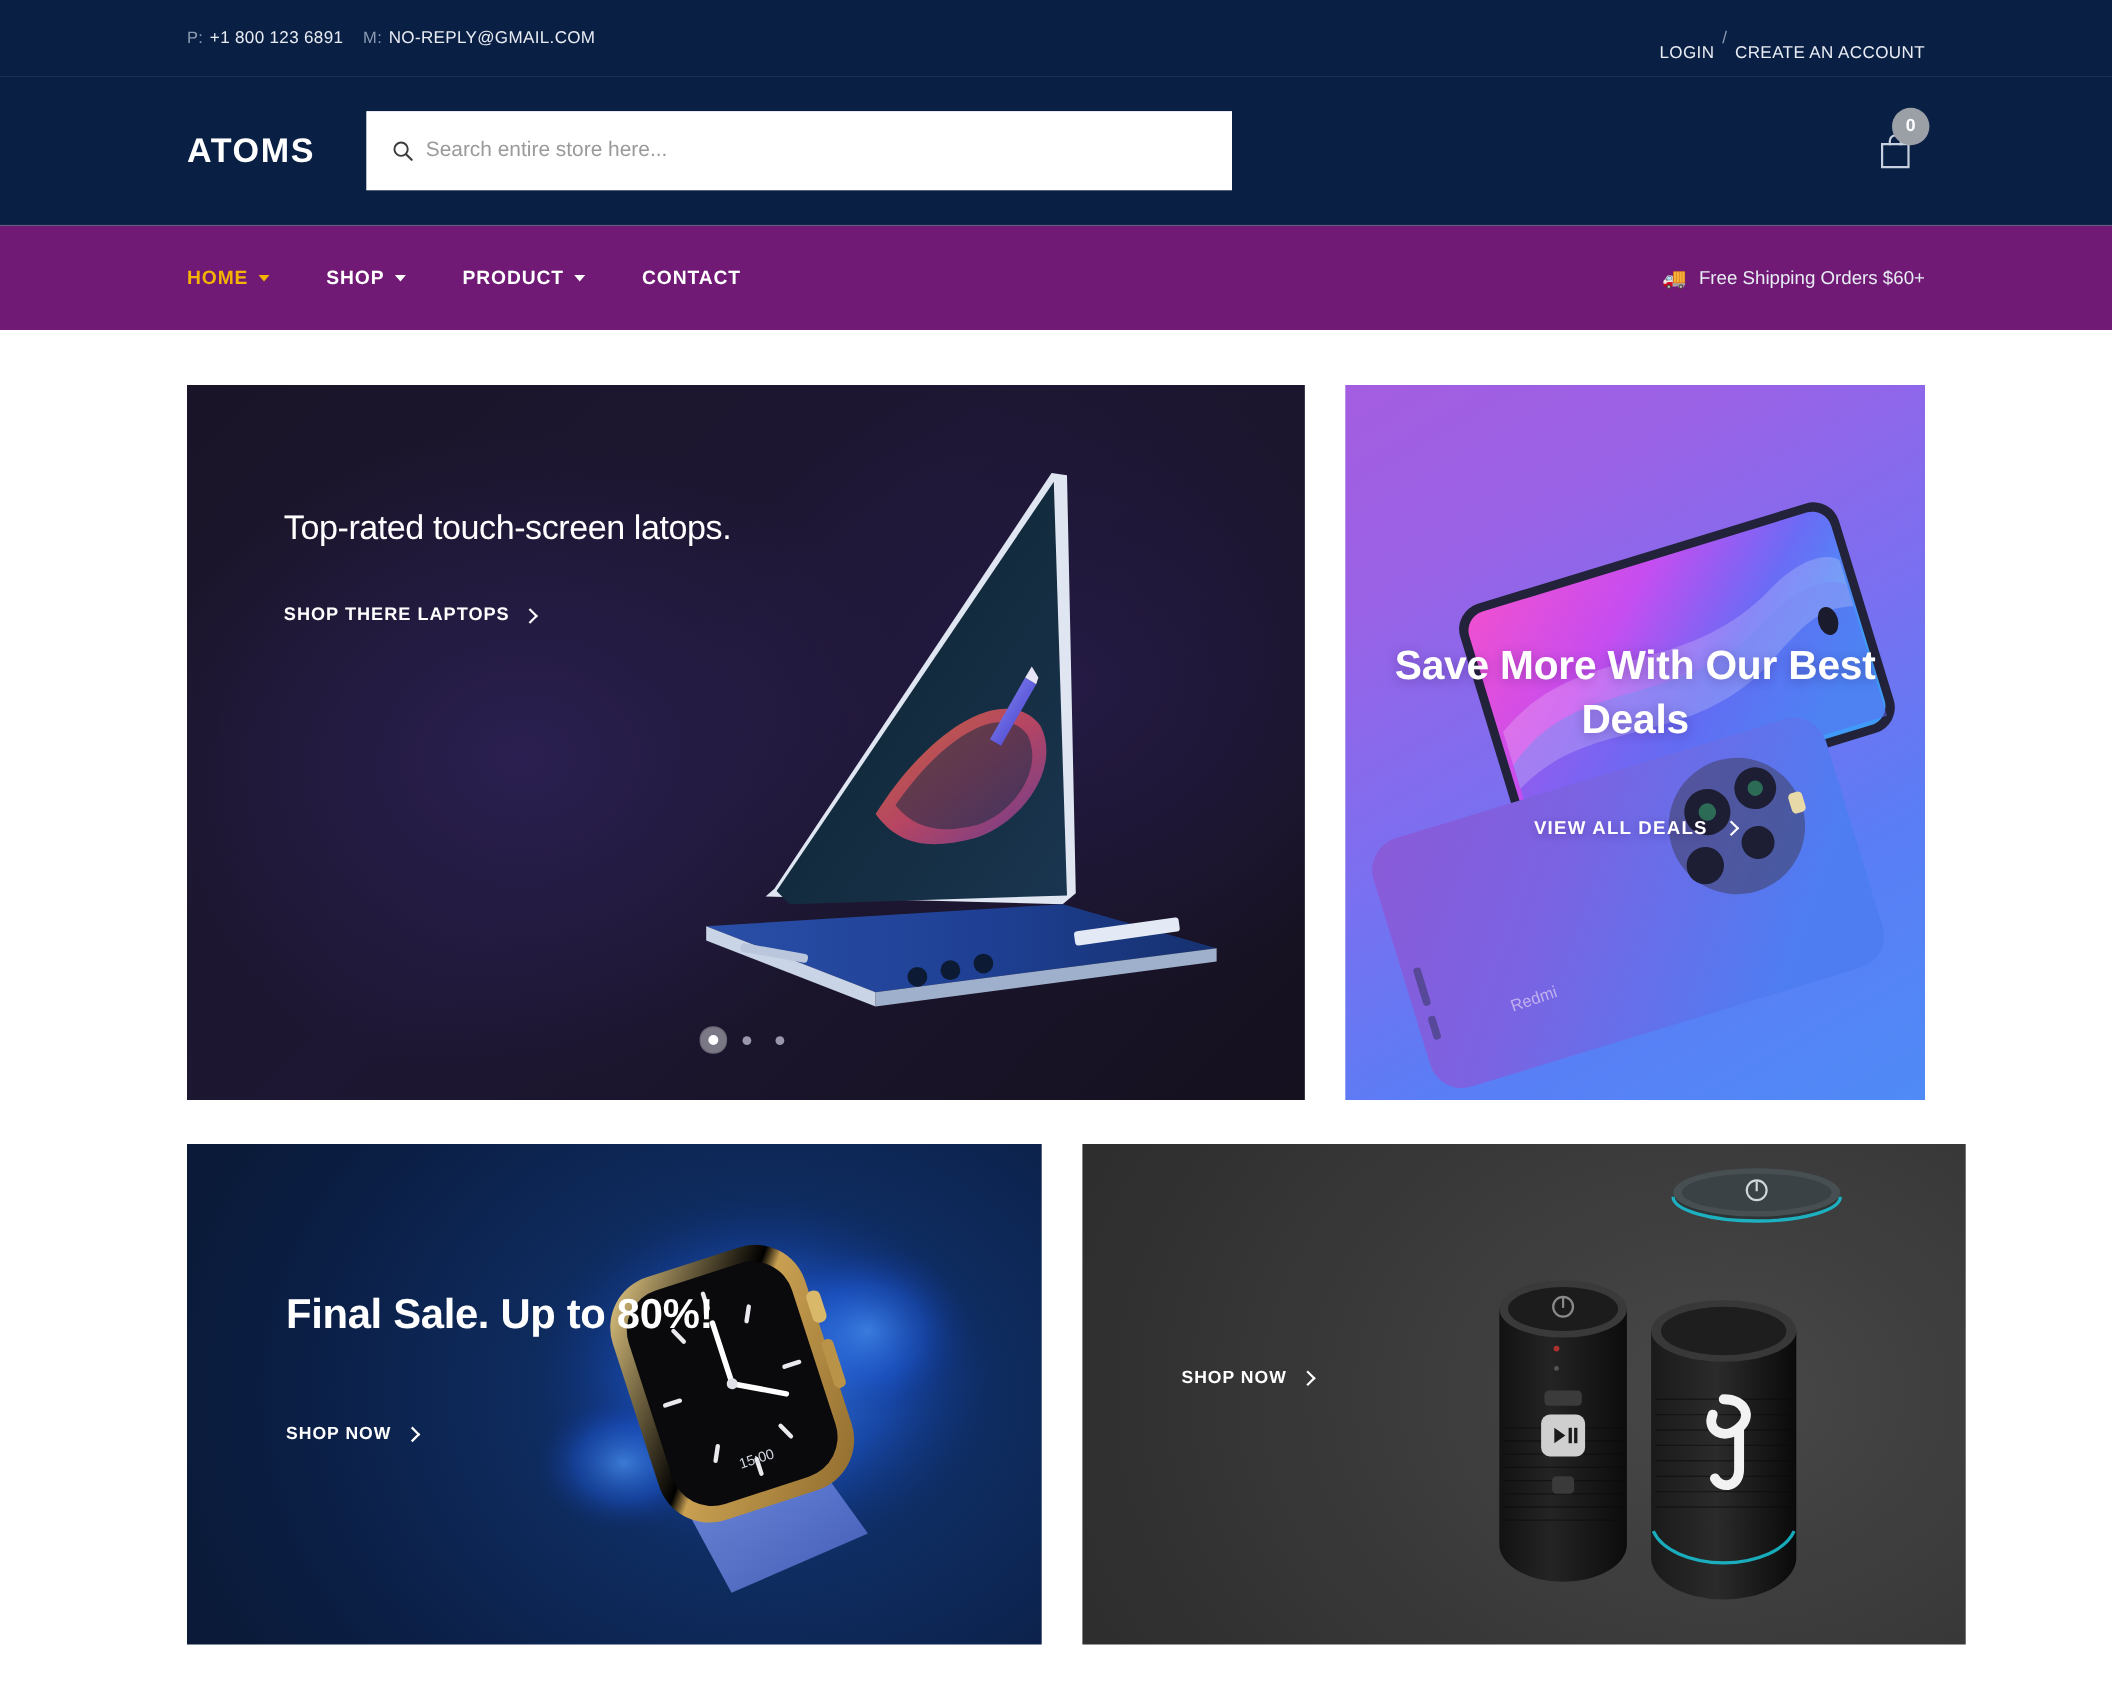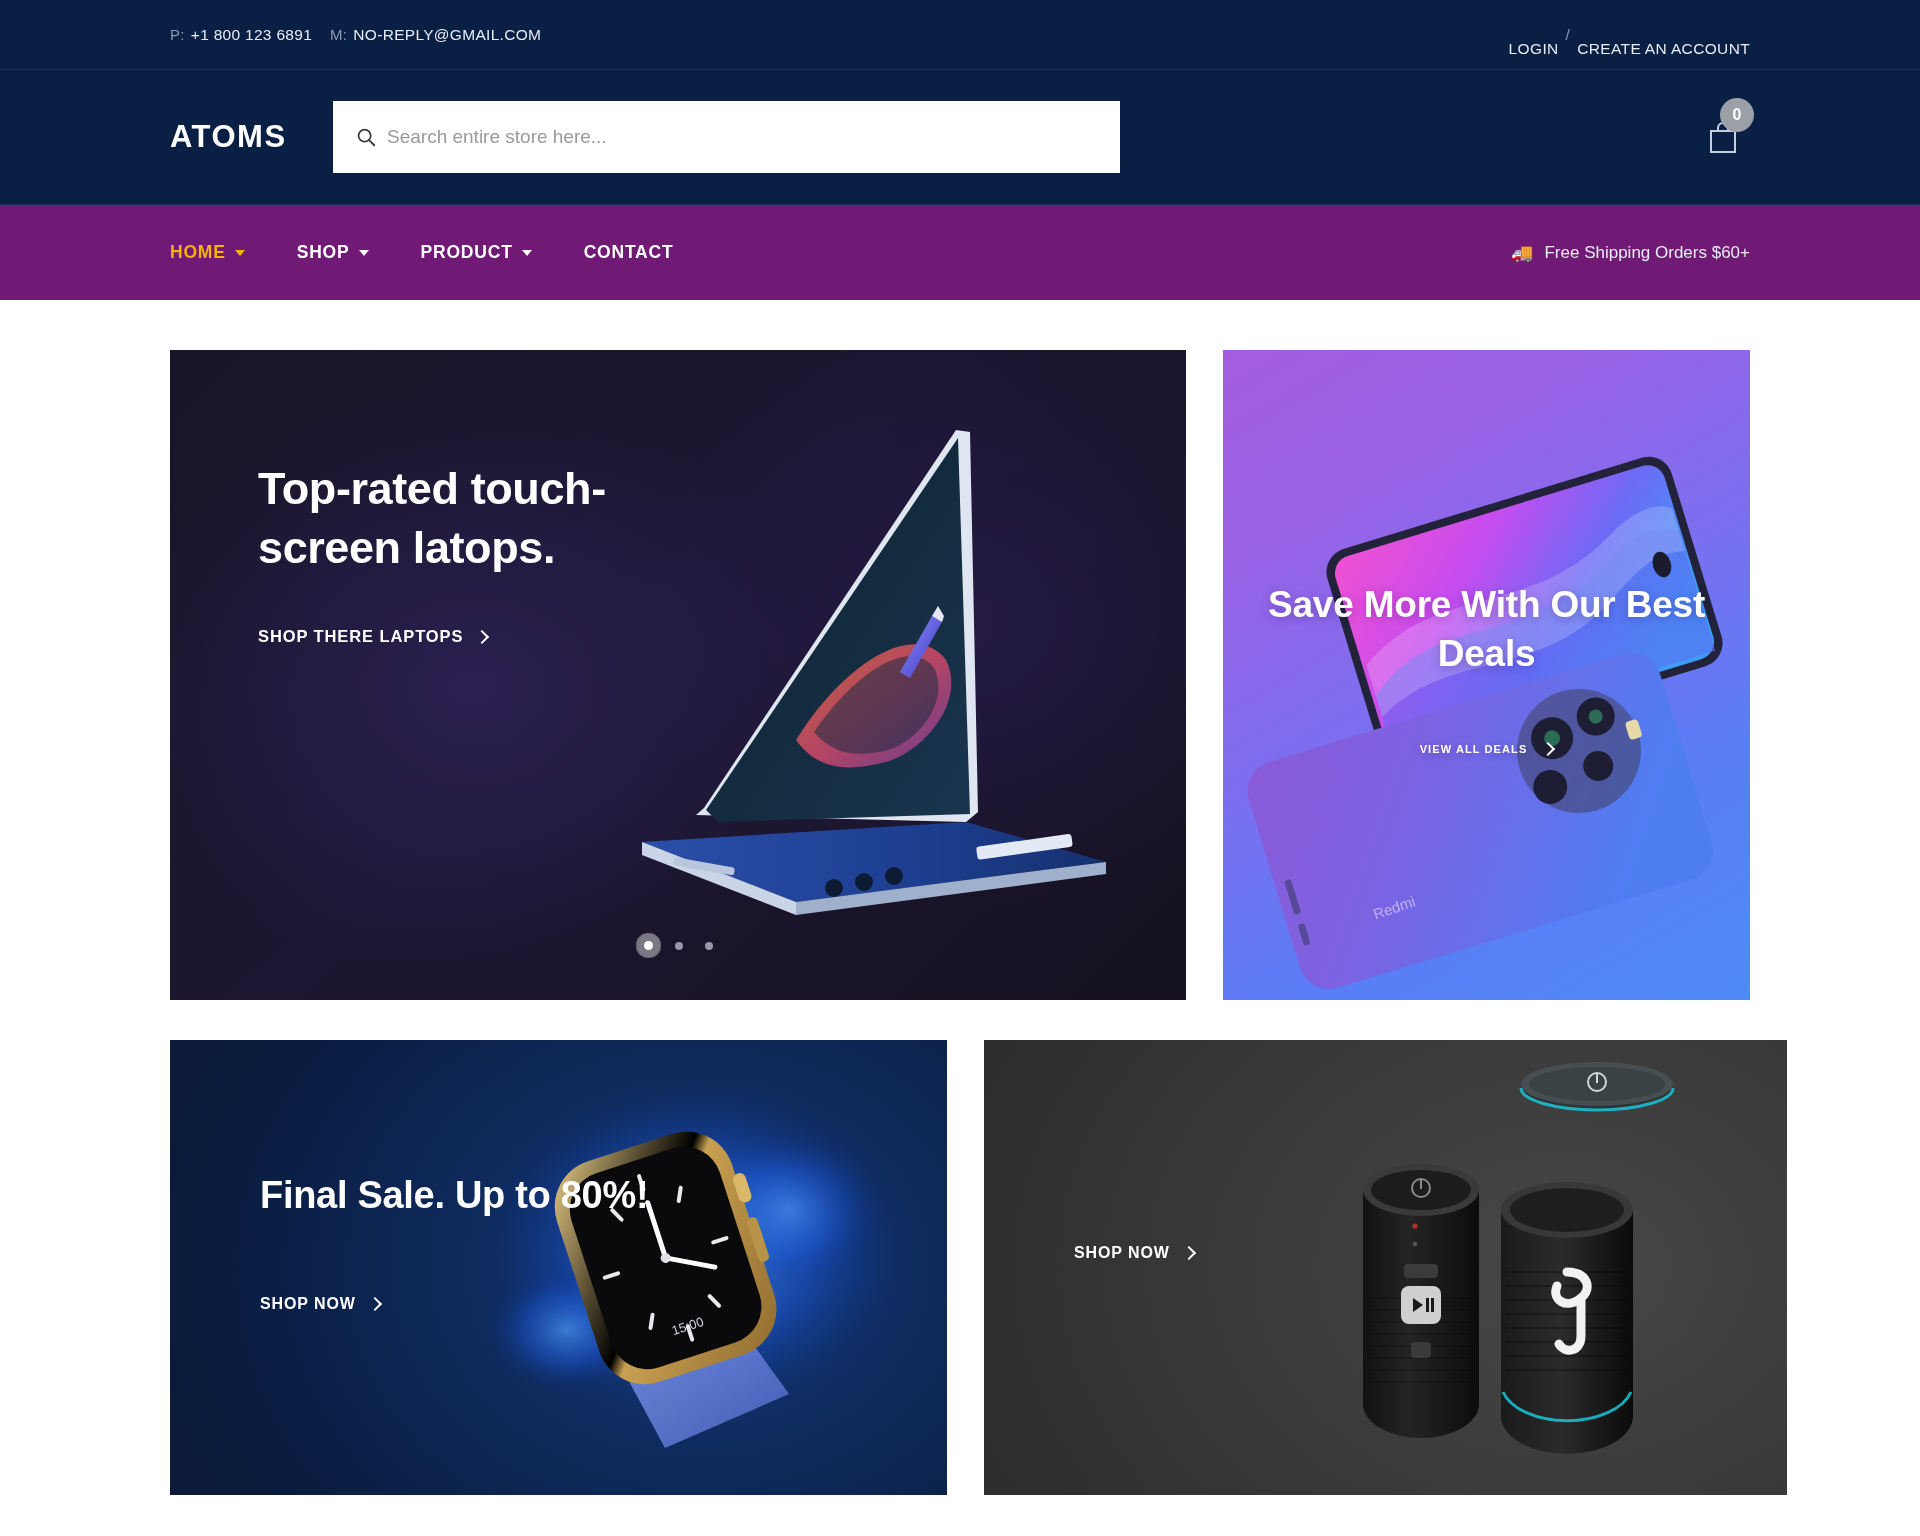--- a/index.html
+++ b/index.html
@@ -153,22 +153,22 @@
     overflow: hidden;
     background: #17122b;
     background-image:
       radial-gradient(ellipse 520px 420px at 30% 52%, #2a1f50 0%, rgba(42,31,80,0) 70%),
       radial-gradient(ellipse 480px 400px at 78% 42%, #241a44 0%, rgba(36,26,68,0) 72%),
       linear-gradient(135deg, #191427 0%, #1d1733 45%, #15111f 100%);
   }
   .hero-copy { position: absolute; left: 88px; top: 110px; width: 420px; z-index: 3; }
   .hero-title {
     color: #ffffff;
-    font-size: 45px;
-    font-weight: bold;
+    font-size: 31px;
+    font-weight: normal;
     line-height: 1.3;
     letter-spacing: -0.4px;
   }
   .hero-text {
     color: #c9c7d6;
     font-size: 17.5px;
     line-height: 2.0;
     margin-top: 32px;
     width: 330px;
   }
@@ -218,21 +218,21 @@
     line-height: 1.33;
     letter-spacing: -0.2px;
     text-shadow: 0 2px 10px rgba(40,10,80,0.28);
   }
   .promo-cta {
     display: inline-flex;
     align-items: center;
     gap: 16px;
     margin-top: 65px;
     color: #ffffff;
-    font-size: 11px;
+    font-size: 17px;
     font-weight: bold;
     letter-spacing: 1.1px;
     text-decoration: none;
     cursor: pointer;
     text-shadow: 0 2px 8px rgba(40,10,80,0.3);
   }
 
   .bottom-row { display: flex; gap: 37px; margin-top: 40px; }
 
   .card-watch {

